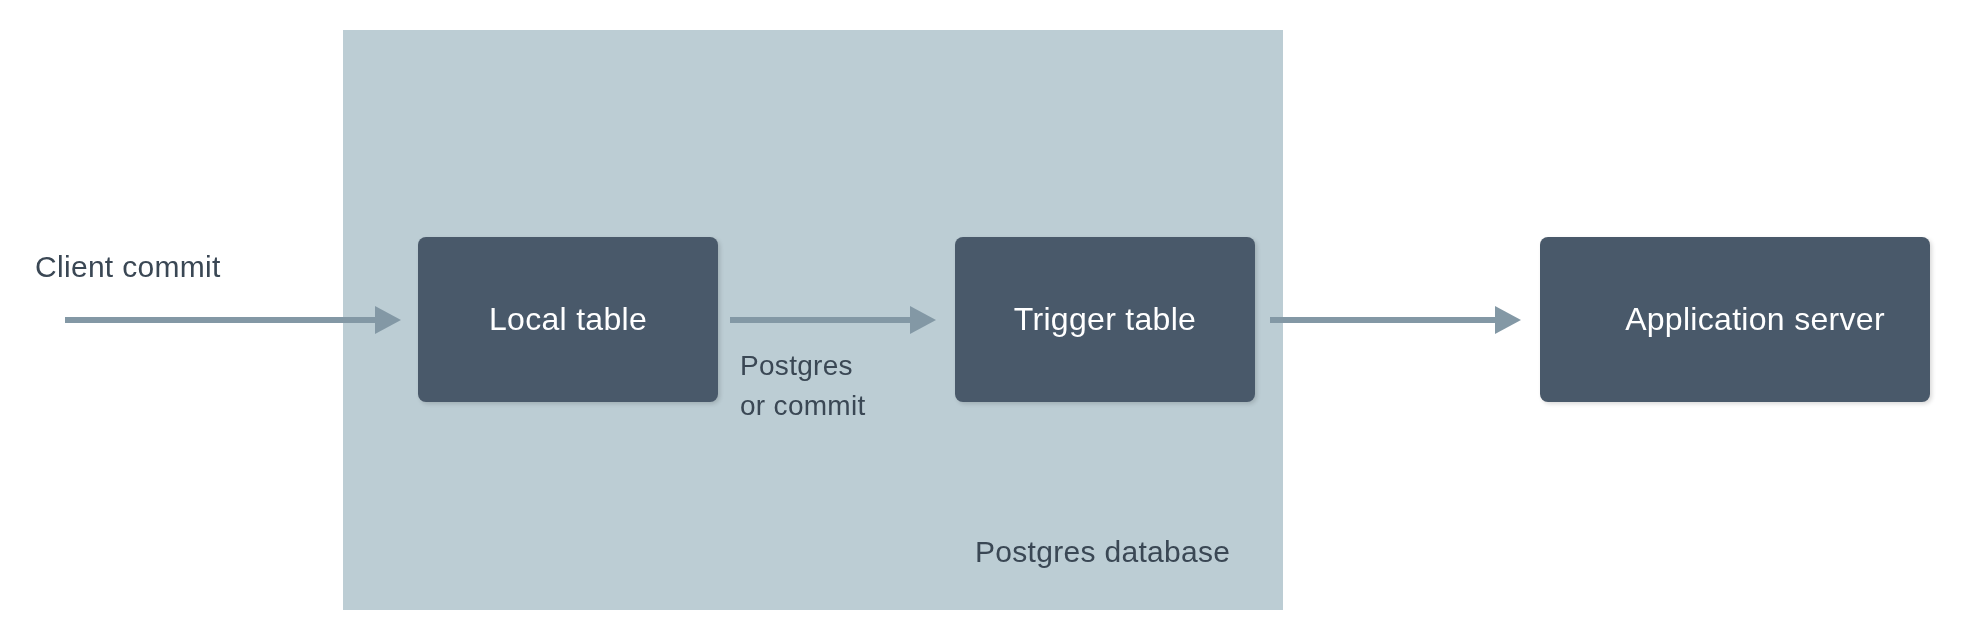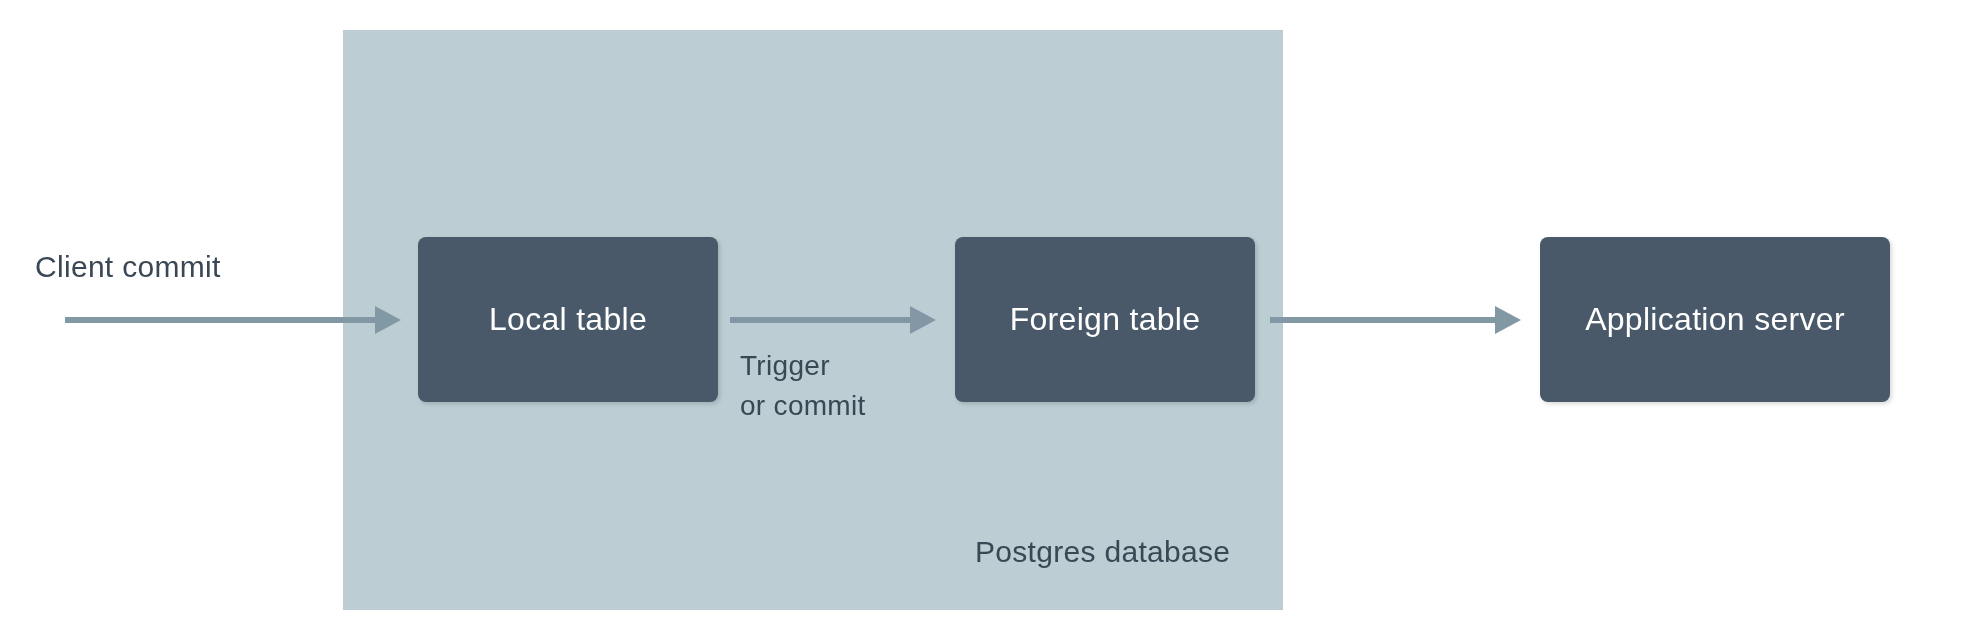--- a/index.html
+++ b/index.html
@@ -63,32 +63,32 @@
 
   <div class="label-dark" style="left:975px; top:535px;">Postgres database</div>
 
   <div class="label-dark" style="left:35px; top:250px;">Client commit</div>
 
   <div class="node" style="left:418px; top:237px; width:300px; height:165px;">
     <span>Local table</span>
   </div>
 
   <div class="node" style="left:955px; top:237px; width:300px; height:165px;">
-    <span>Foreign table</span>
+    <span>Trigger table</span>
   </div>
 
-  <div class="node" style="left:1540px; top:237px; width:350px; height:165px;">
+  <div class="node" style="left:1540px; top:237px; width:350px; height:165px;padding-left:40px;">
     <span>Application server</span>
   </div>
 
   <div class="arrow-line" style="left:65px; top:317px; width:310px;"></div>
   <div class="arrow-head" style="left:375px; top:306px;"></div>
 
   <div class="arrow-line" style="left:730px; top:317px; width:180px;"></div>
   <div class="arrow-head" style="left:910px; top:306px;"></div>
 
-  <div class="label-dark" style="left:740px; top:350px; font-size:28px;">Trigger</div>
+  <div class="label-dark" style="left:740px; top:350px; font-size:28px;">Postgres</div>
   <div class="label-dark" style="left:740px; top:390px; font-size:28px;">or commit</div>
 
   <div class="arrow-line" style="left:1270px; top:317px; width:225px;"></div>
   <div class="arrow-head" style="left:1495px; top:306px;"></div>
 
 </div>
 
 </body></html>

